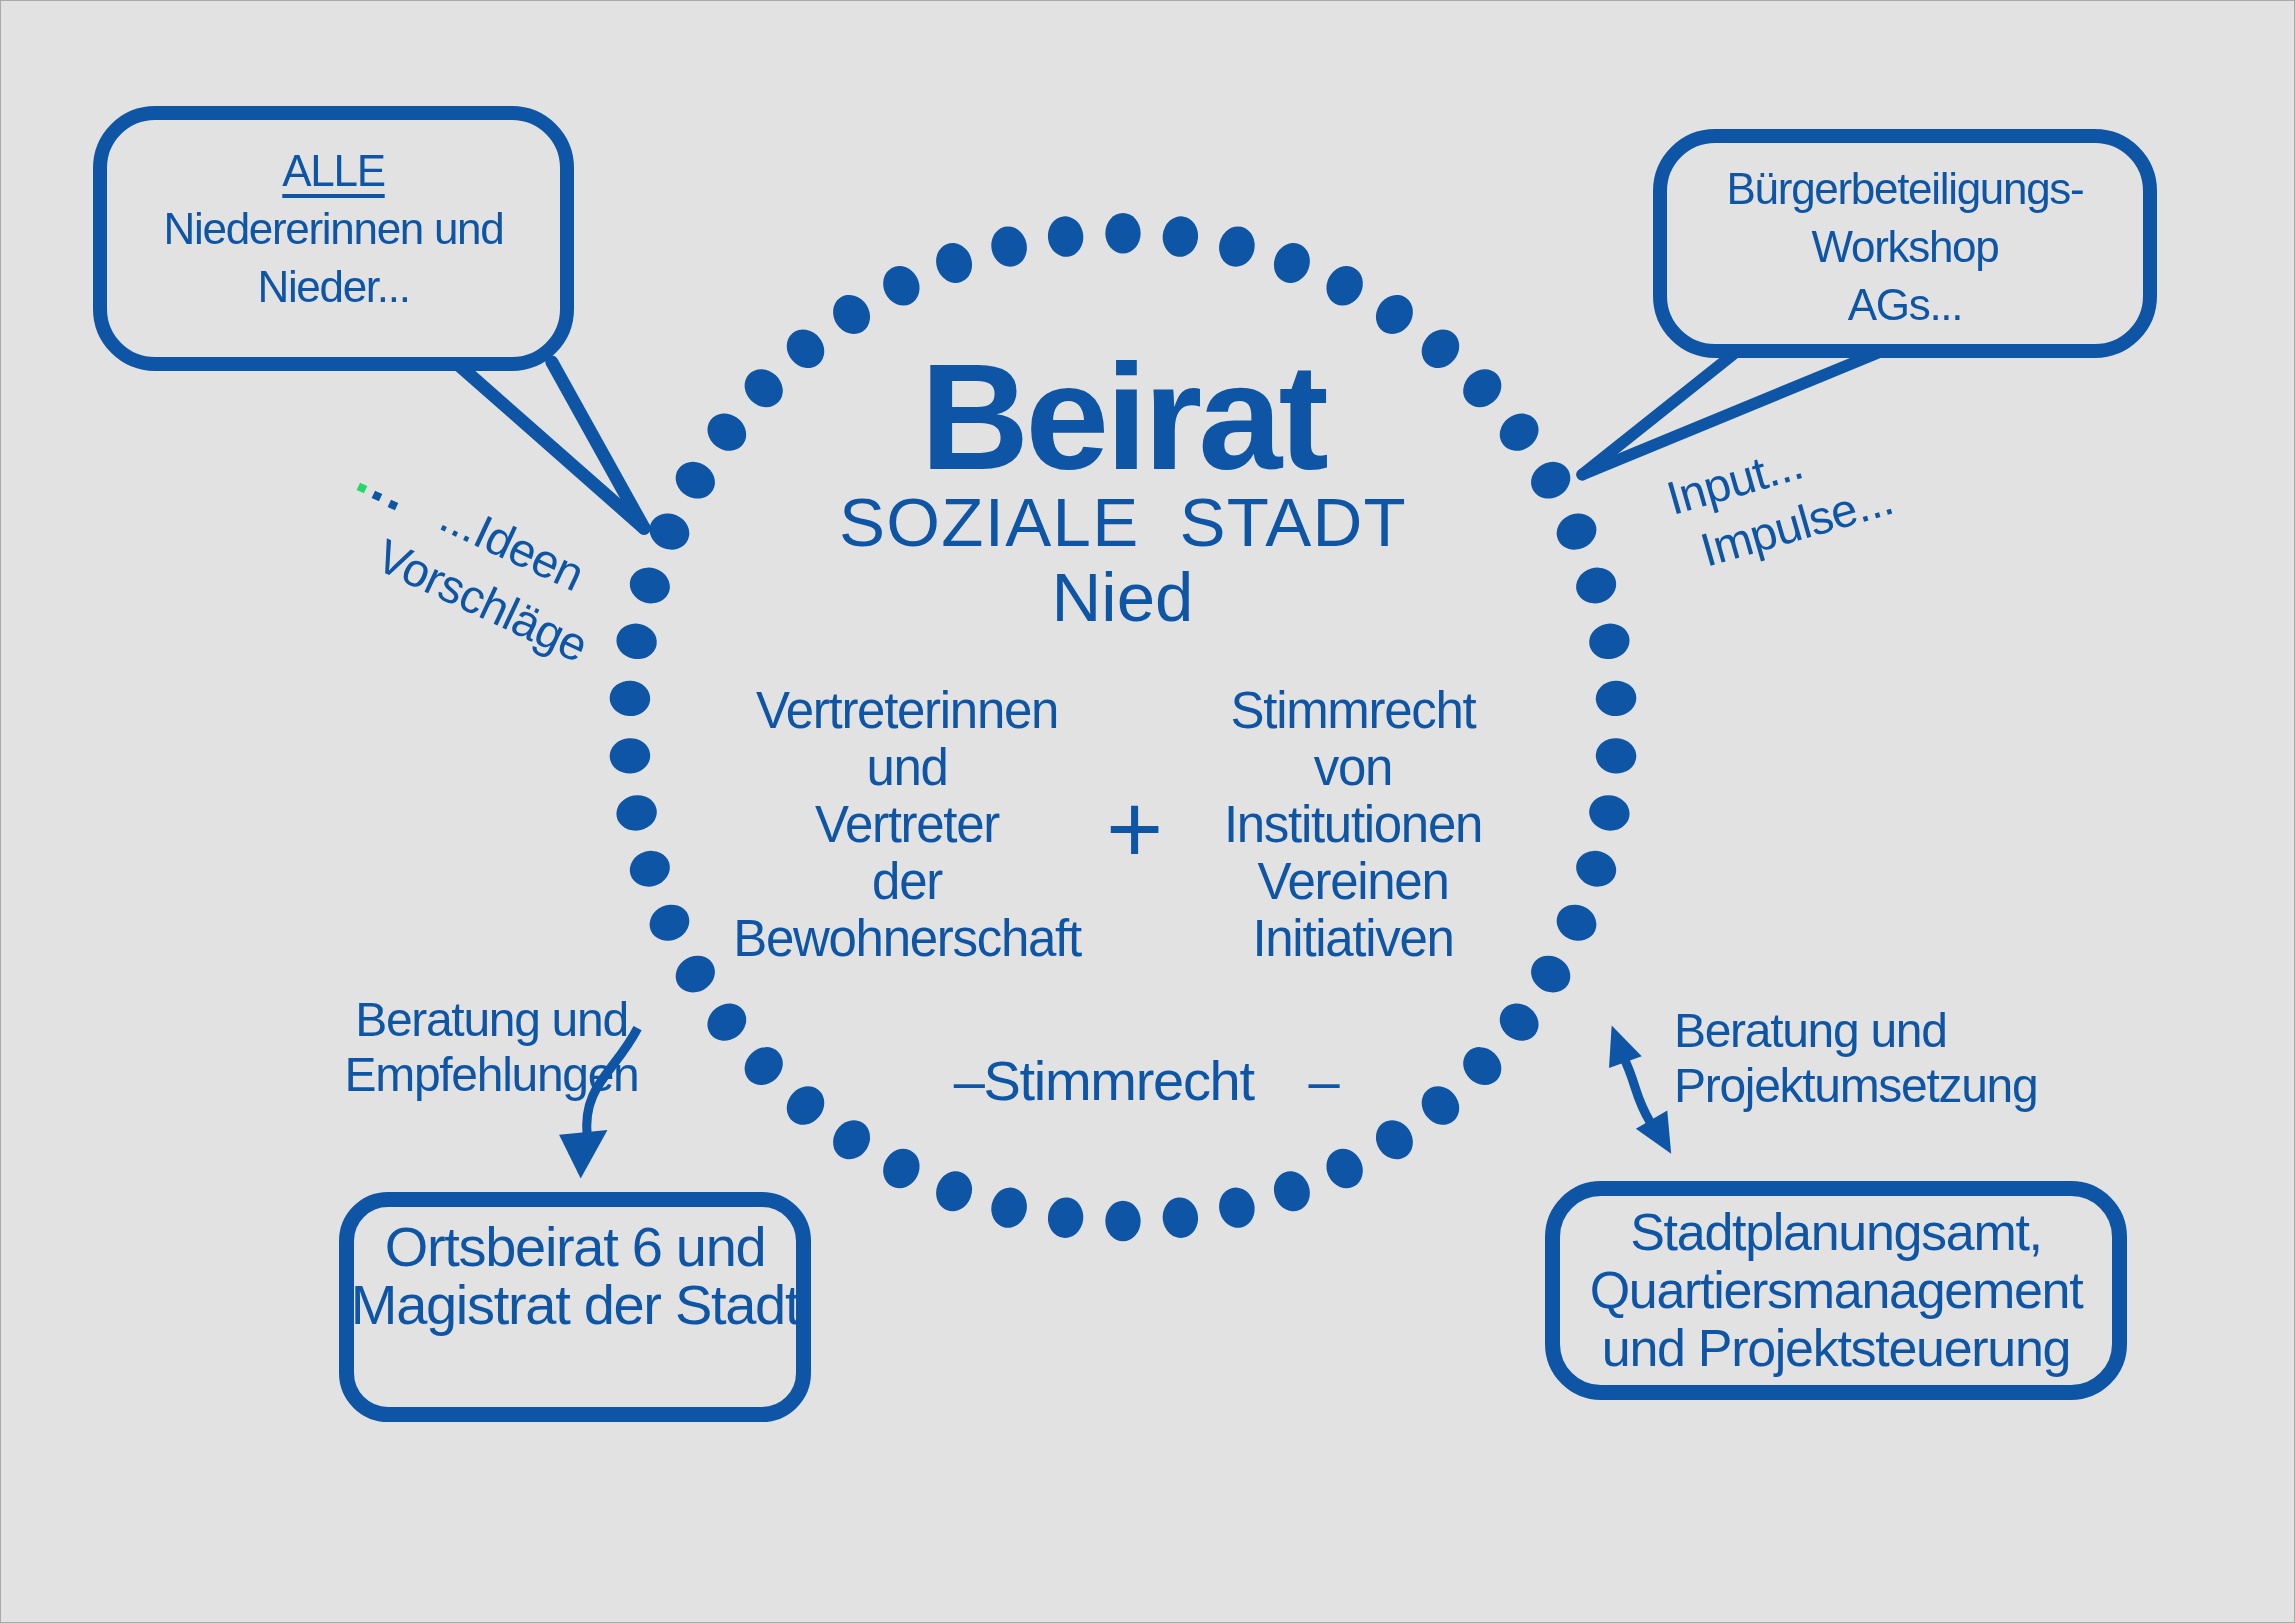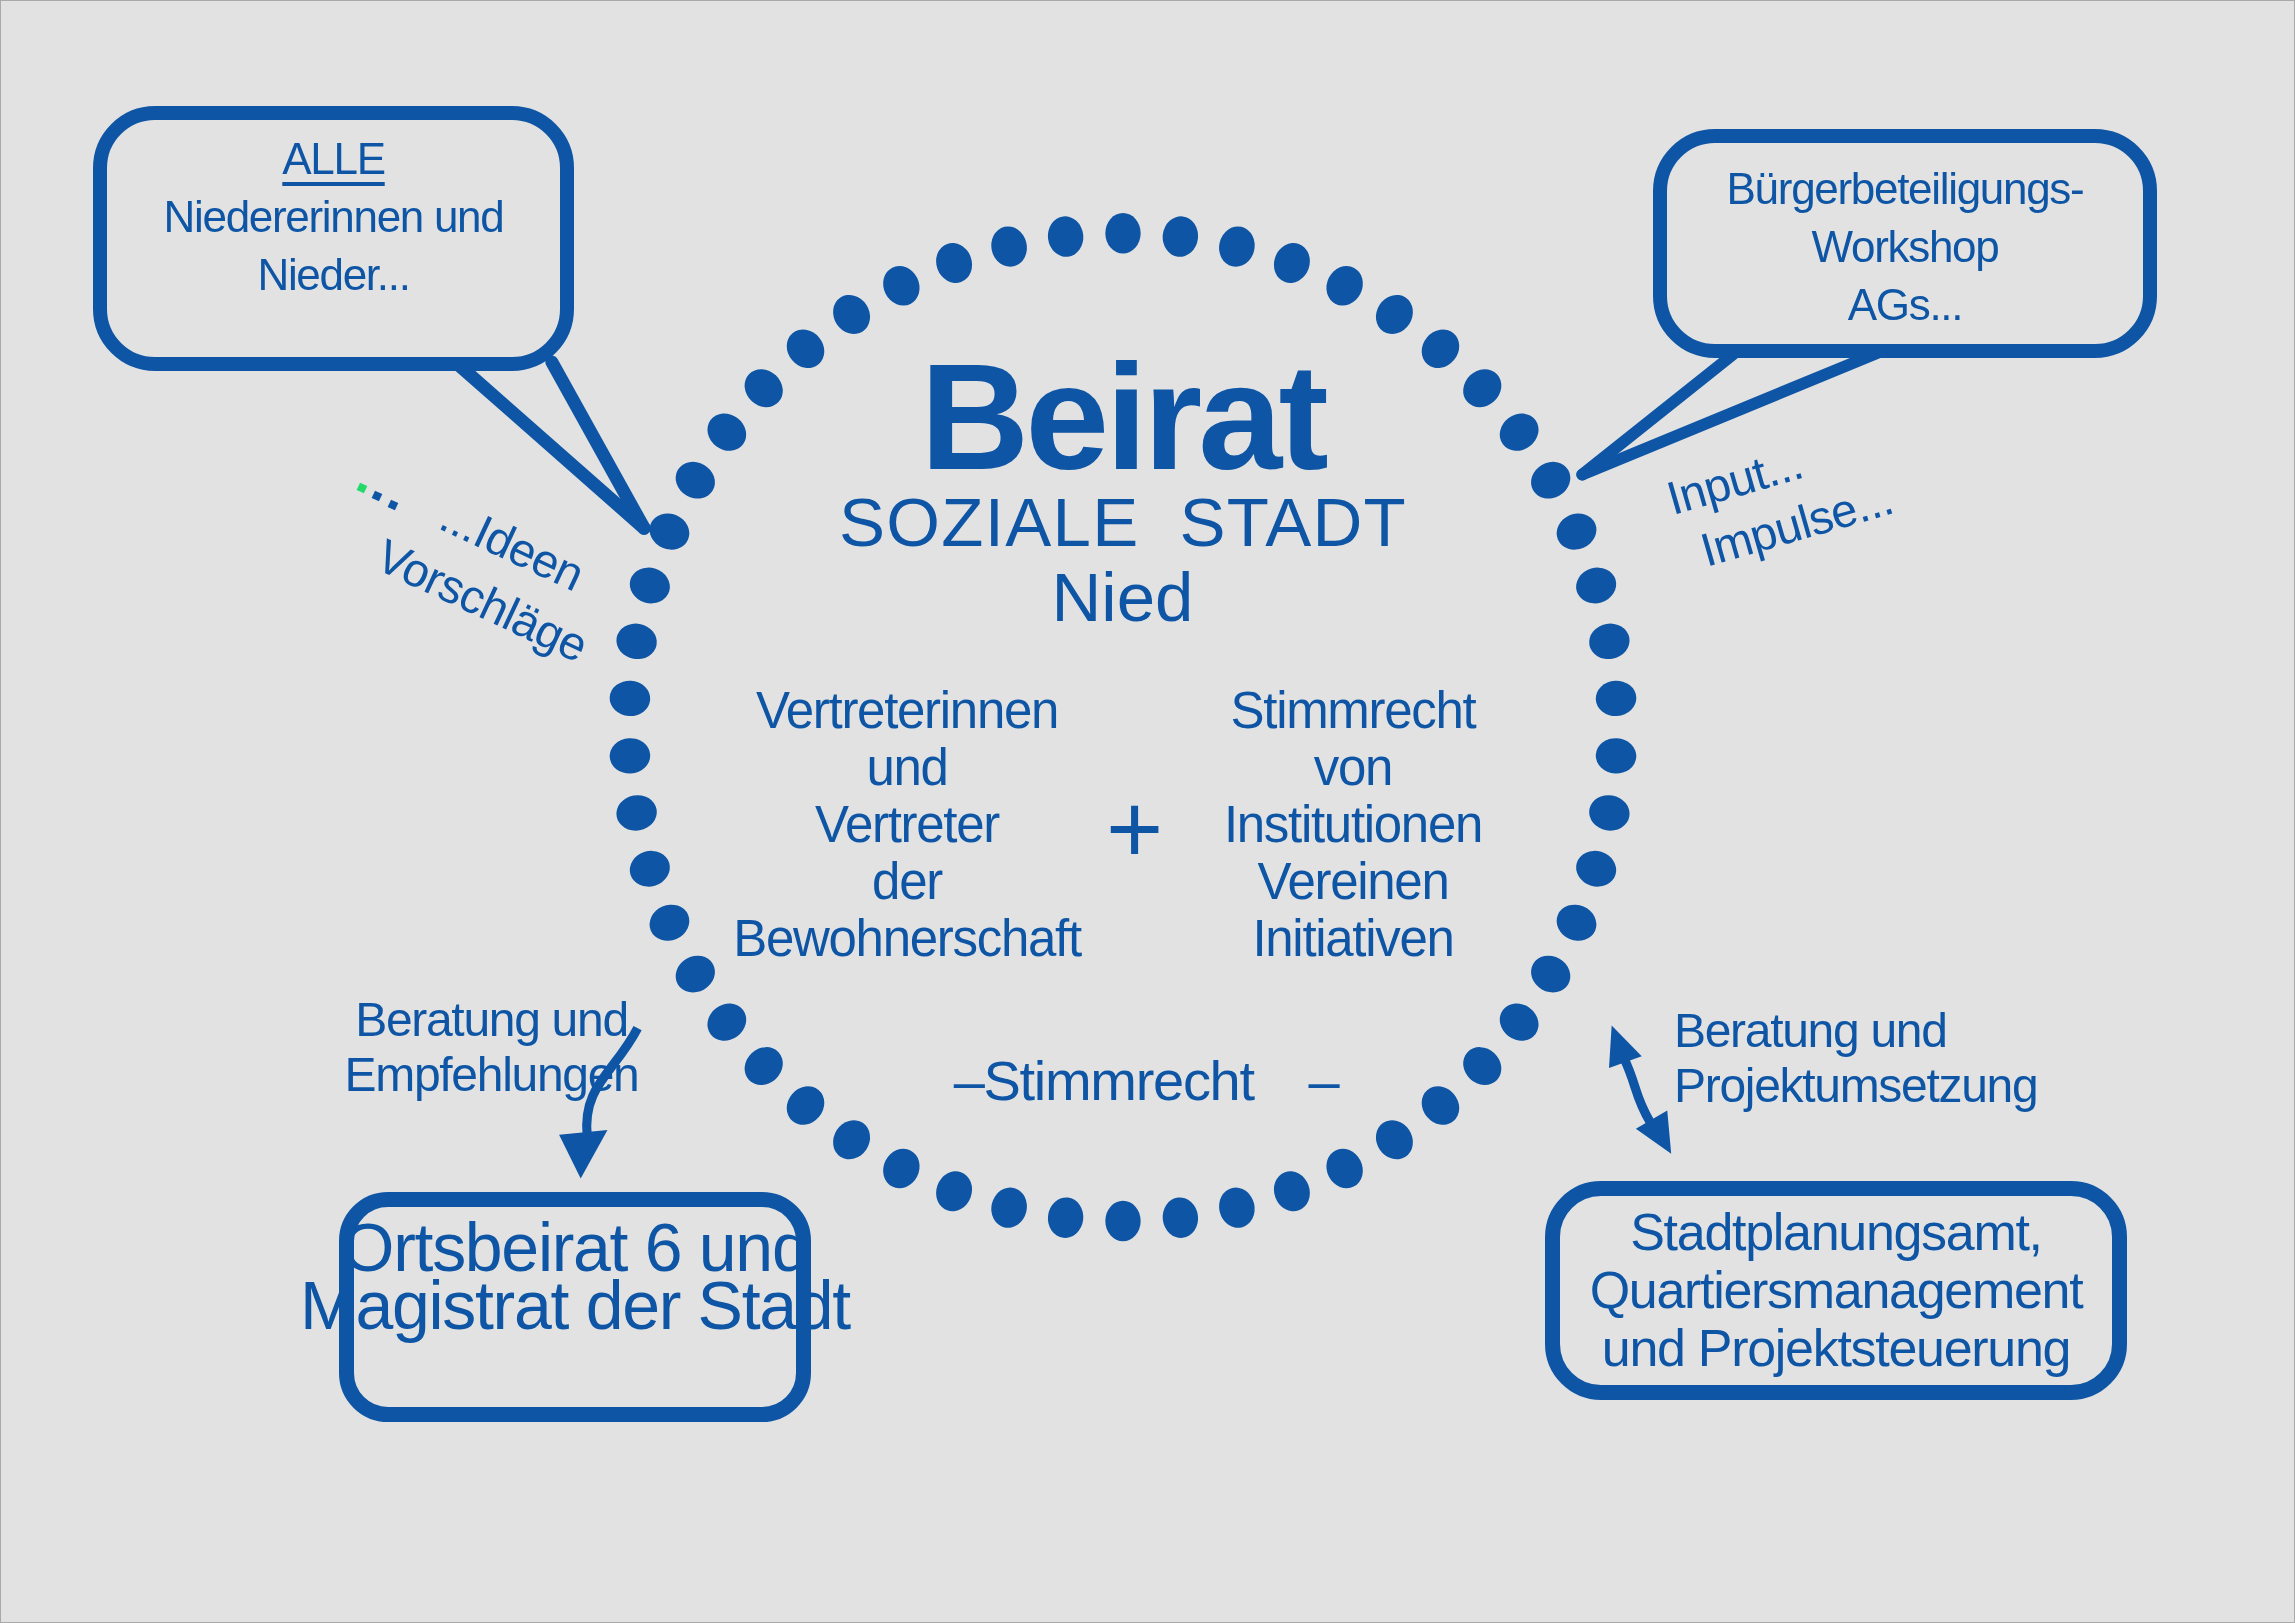--- a/index.html
+++ b/index.html
@@ -19,23 +19,23 @@
   
   .bubble{
     position:absolute;
     border:14.4px solid #0e56a5;
     background:#e2e2e2;
     box-sizing:border-box;
     display:flex;flex-direction:column;align-items:center;
     text-align:center;
   }
   .bubble .line{white-space:nowrap;letter-spacing:-1.3px;}
-  #bubble-tl{left:92px;top:105px;width:481px;height:265px;border-radius:62px;padding-top:10px;font-size:44px;line-height:58px;}
+  #bubble-tl{left:92px;top:105px;width:481px;height:265px;border-radius:62px;padding-top:22px;font-size:44px;line-height:58px;}
   #bubble-tr{left:1652px;top:128px;width:504px;height:229px;border-radius:62px;padding-top:17px;font-size:44px;line-height:58px;}
-  #bubble-bl{left:338px;top:1191px;width:472px;height:230px;border-radius:49px;border-width:15.7px;padding-top:11px;font-size:68px;line-height:58px;}
+  #bubble-bl{left:338px;top:1191px;width:472px;height:230px;border-radius:49px;border-width:15.7px;padding-top:11px;font-size:56px;line-height:58px;}
   #bubble-br{left:1544px;top:1180px;width:582px;height:219px;border-radius:56px;border-width:15.7px;padding-top:7px;font-size:52px;line-height:58px;}
   .underlined{text-decoration:underline;text-decoration-thickness:3.9px;text-underline-offset:7.9px;}
 
   
   #title-main{left:860px;top:340px;width:523px;text-align:center;font-size:151px;font-weight:700;letter-spacing:-3.9px;line-height:151px;}
   #title-sub{left:795px;top:486px;width:654px;text-align:center;font-size:69px;letter-spacing:1.3px;word-spacing:19.6px;line-height:72px;}
   #title-loc{left:860px;top:561px;width:523px;text-align:center;font-size:69px;line-height:72px;}
 
   .column{width:366px;text-align:center;font-size:51px;line-height:57px;letter-spacing:-1.3px;}
   #col-left{left:723px;top:681px;}

